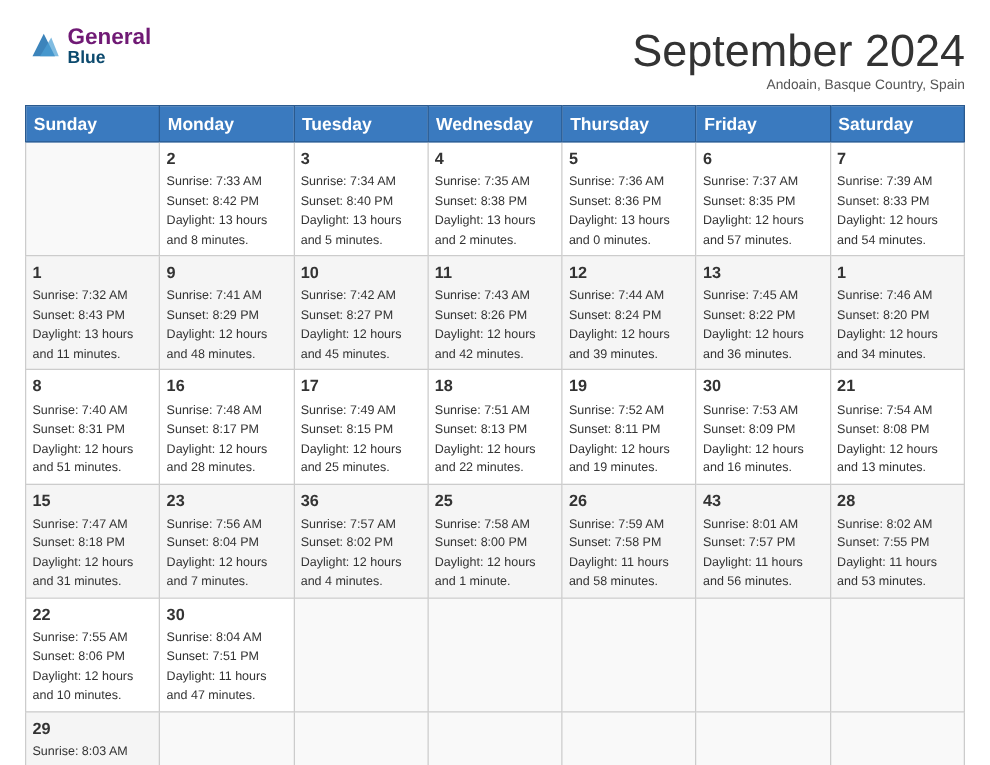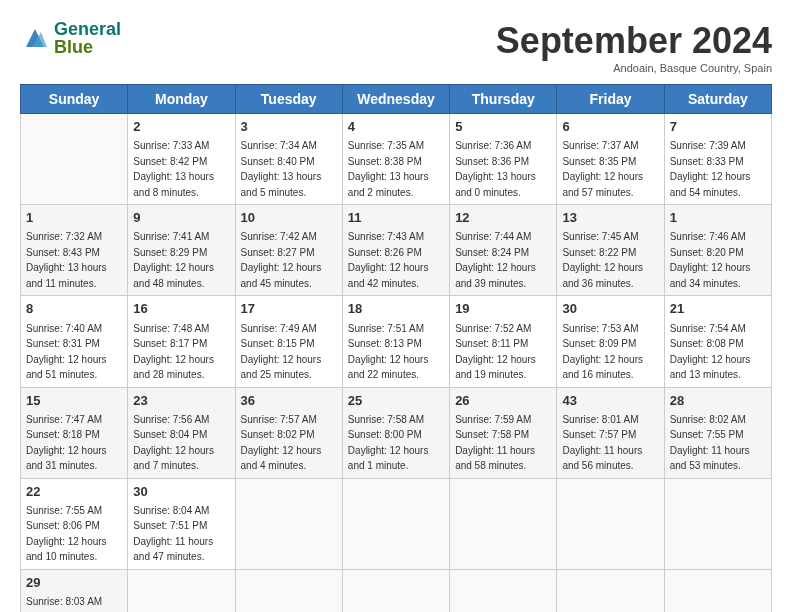--- a/index.html
+++ b/index.html
@@ -21,52 +21,52 @@
       align-items: center;
     }
     .logo-text {
       display: flex;
       flex-direction: column;
       line-height: 1;
     }
     .logo-general {
       font-size: 18px;
       font-weight: bold;
-      color: #0f766e;
+      color: #701a75;
     }
     .logo-blue {
-      font-size: 18px;
+      font-size: 14px;
       font-weight: bold;
-      color: #4d7c0f;
+      color: #0c4a6e;
     }
     .logo-icon {
       width: 30px;
       height: 30px;
       margin-right: 4px;
     }
     .title-area {
       text-align: right;
     }
     .month-title {
       font-size: 36px;
-      font-weight: bold;
+      font-weight: normal;
       color: #333;
     }
     .location {
       font-size: 11px;
       color: #555;
     }
     .calendar {
       width: 100%;
       border-collapse: collapse;
     }
     .calendar th {
       background-color: #3a7abf;
       color: white;
-      text-align: center;
+      text-align: left;
       padding: 6px 6px;
       font-size: 14px;
       font-weight: bold;
       border: 1px solid #2a5a8f;
     }
     .calendar td {
       vertical-align: top;
       border: 1px solid #ccc;
       padding: 4px 5px;
       width: 107px;

